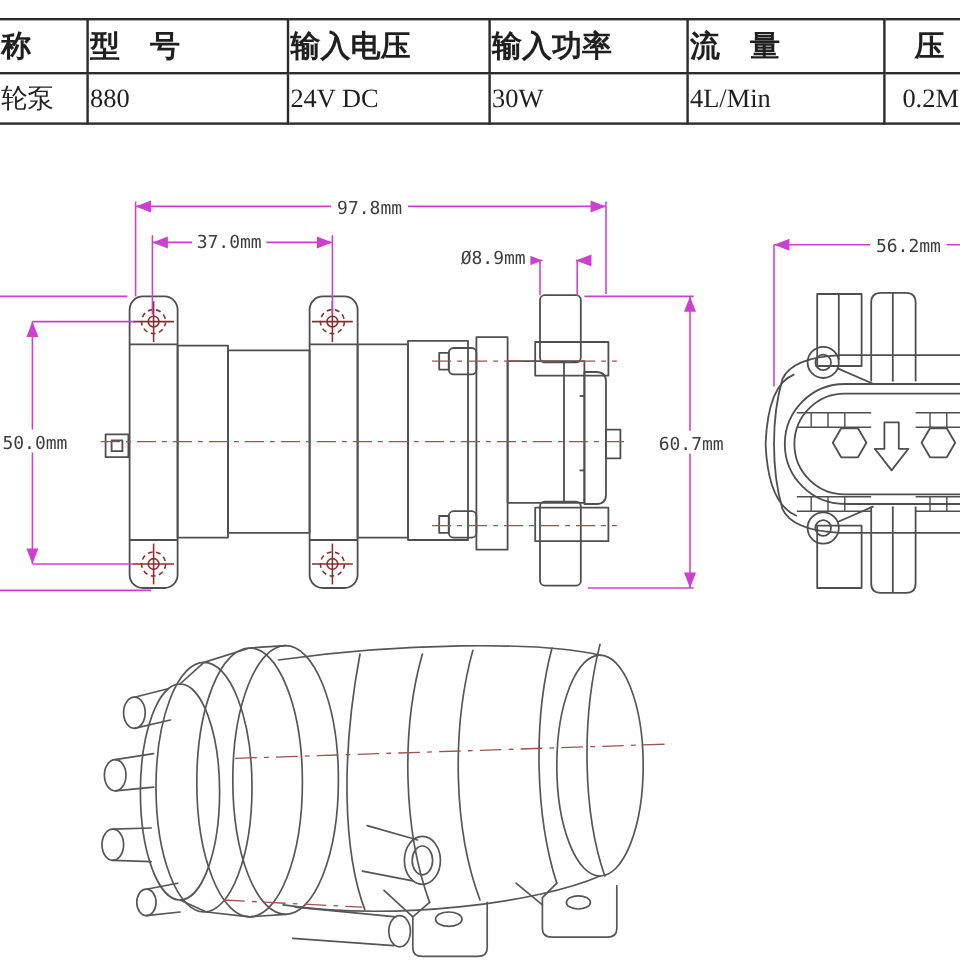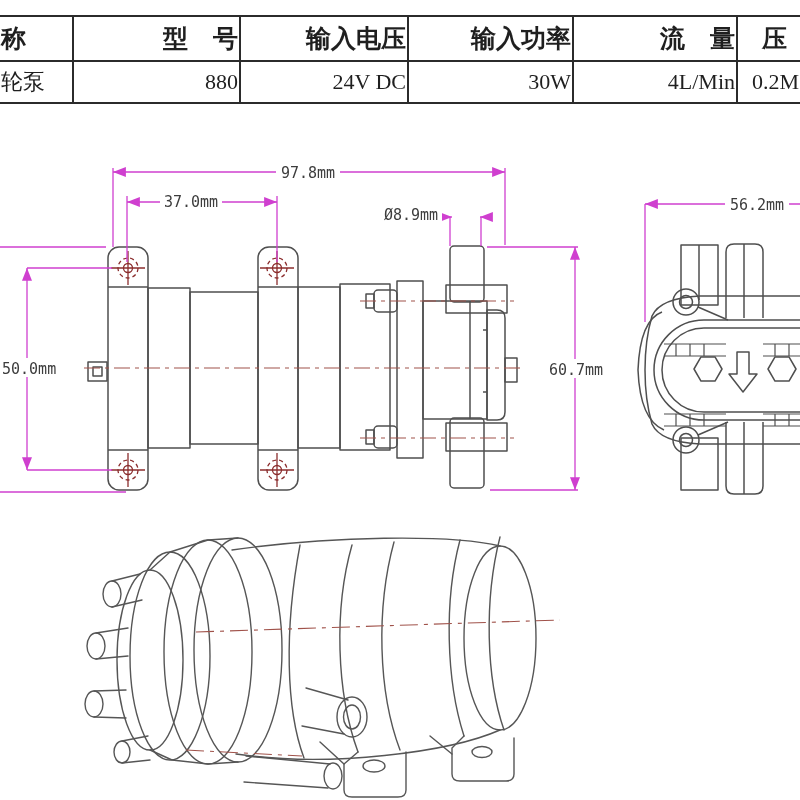--- a/index.html
+++ b/index.html
@@ -6,21 +6,21 @@
   body{
     width:800px;height:800px;position:relative;background:#ffffff;
     overflow:hidden;font-family:"Liberation Sans",sans-serif;
   }
   
   .spec-table-wrap{
     position:absolute;top:15px;left:0;width:800px;height:90px;overflow:hidden;
   }
   .spec-table{border-collapse:collapse;table-layout:fixed;width:902px;}
   .spec-table th,.spec-table td{
-    border:2px solid #2b2b2b;text-align:right;color:#1f1f1f;
+    border:2px solid #2b2b2b;text-align:left;color:#1f1f1f;
     font-family:"Liberation Serif",serif;font-weight:normal;
     white-space:nowrap;overflow:visible;
   }
   .spec-table th{height:41px;font-size:25px;font-weight:600;}
   .spec-table td{height:38px;font-size:22px;}
   .col-name{width:73px;}
   .col-model{width:167px;}
   .col-voltage{width:168px;}
   .col-power{width:165px;}
   .col-flow{width:164px;}

